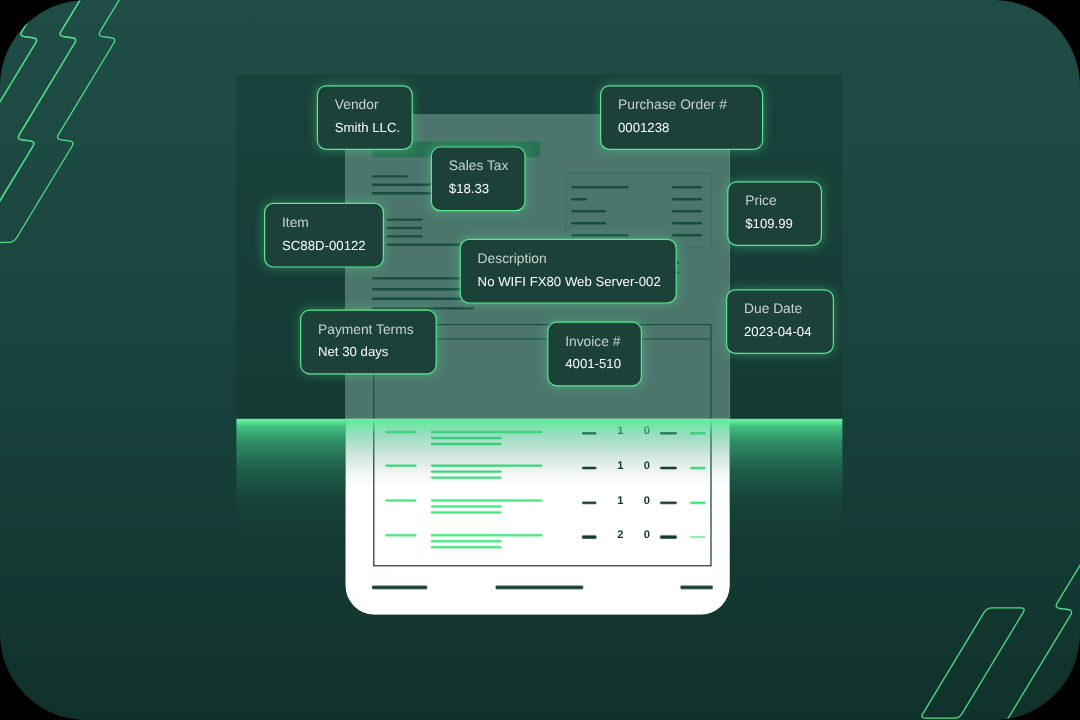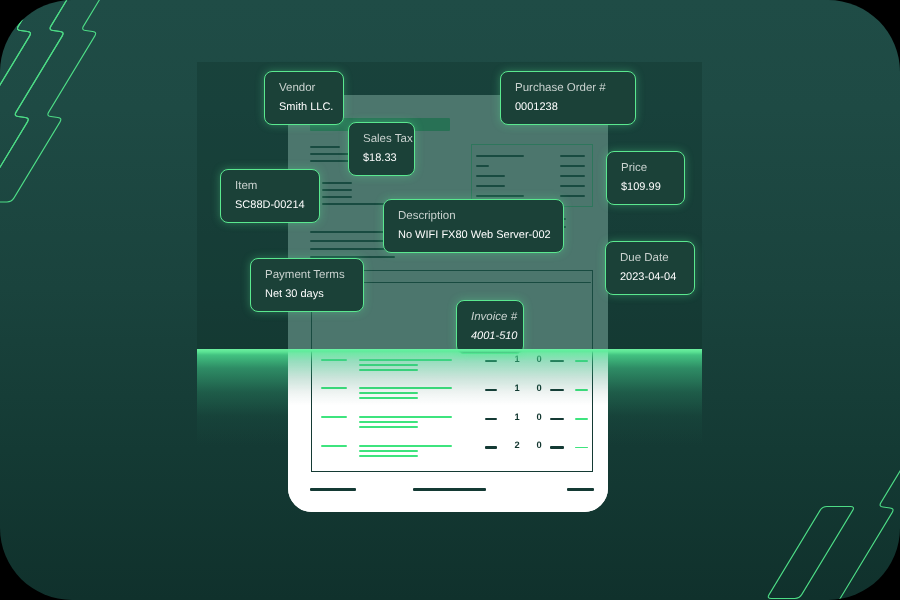--- a/index.html
+++ b/index.html
@@ -173,44 +173,44 @@
 
     <div id="cards">
         <div class="card" style="left: 264px; top: 71px; width: 80px;">
           <div class="k">Vendor</div>
           <div class="v">Smith LLC.</div>
         </div>
         <div class="card" style="left: 500px; top: 71px; width: 136px;">
           <div class="k">Purchase Order #</div>
           <div class="v">0001238</div>
         </div>
-        <div class="card" style="left: 348px; top: 122px; width: 67px;">
+        <div class="card" style="left: 359px; top: 122px; width: 79px;">
           <div class="k">Sales Tax</div>
           <div class="v">$18.33</div>
         </div>
         <div class="card" style="left: 590px; top: 151px; width: 79px; margin-left: 16px;">
           <div class="k">Price</div>
           <div class="v">$109.99</div>
         </div>
         <div class="card" style="left: 220px; top: 169px; width: 100px;">
           <div class="k">Item</div>
-          <div class="v">SC88D-00214</div>
+          <div class="v">SC88D-00122</div>
         </div>
         <div class="card" style="left: 383px; top: 199px; width: 181px;">
           <div class="k">Description</div>
           <div class="v">No WIFI FX80 Web Server-002</div>
         </div>
         <div class="card" style="left: 605px; top: 241px; width: 90px;">
           <div class="k">Due Date</div>
           <div class="v">2023-04-04</div>
         </div>
         <div class="card" style="left: 250px; top: 258px; width: 114px;">
           <div class="k">Payment Terms</div>
           <div class="v">Net 30 days</div>
         </div>
-        <div class="card" style="left: 456px; top: 300px; width: 68px; font-style: italic;">
+        <div class="card" style="left: 456px; top: 268px; width: 79px;">
           <div class="k">Invoice #</div>
           <div class="v">4001-510</div>
         </div>
       </div>
 
   </div>
 </div>
 
 </body></html>

